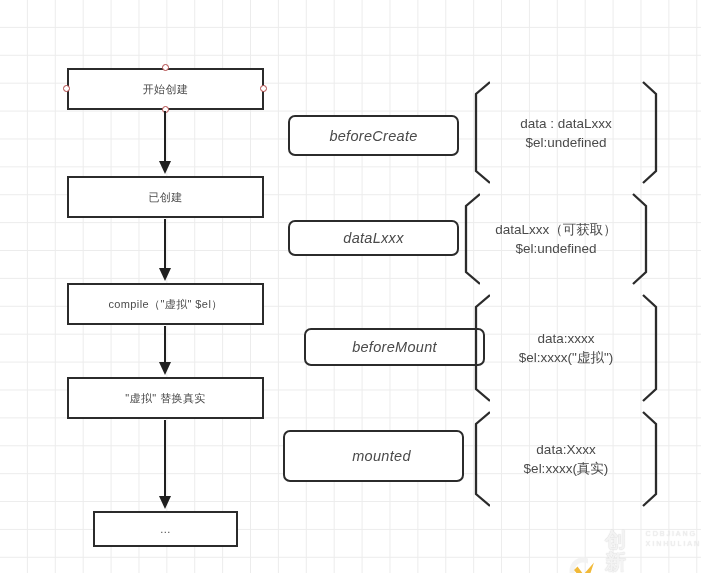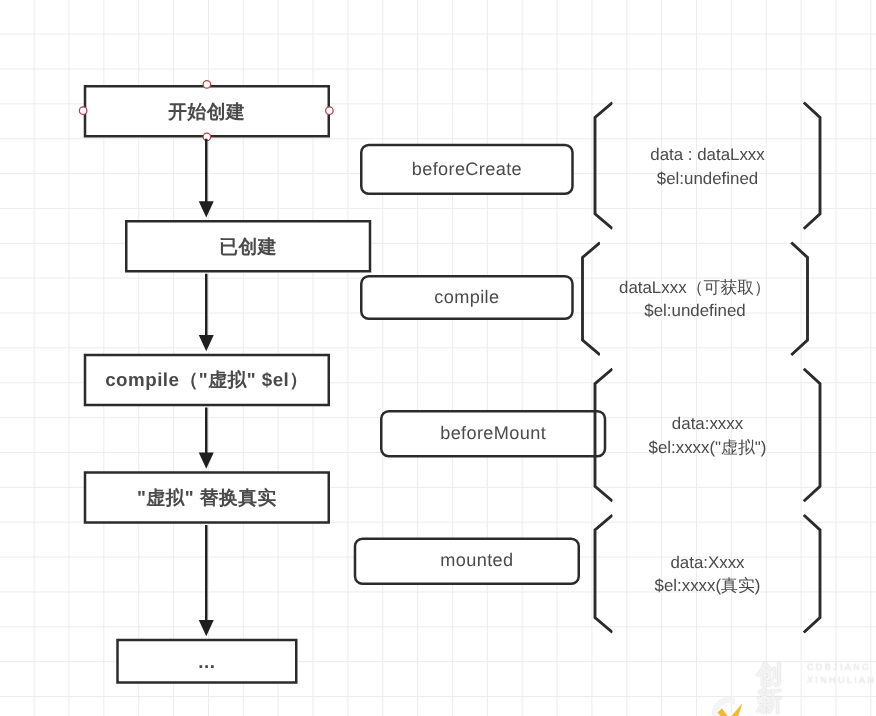--- a/index.html
+++ b/index.html
@@ -24,24 +24,23 @@
   
   .proc-box {
     position: absolute;
     box-sizing: border-box;
     border: 2.5px solid #2b2b2b;
     background: #ffffff;
     display: flex;
     align-items: center;
     justify-content: center;
     color: #4a4a4a;
-    font-size: 15px;
+    font-size: 11px;
     letter-spacing: 0.4px;
     white-space: nowrap;
-    font-weight: bold;
   }
 
   
   .handle {
     position: absolute;
     width: 7px;
     height: 7px;
     border: 1.3px solid #b04444;
     border-radius: 50%;
     background: #ffffff;
@@ -77,20 +76,21 @@
     border: 2.2px solid #2b2b2b;
     border-radius: 7px;
     background: #ffffff;
     display: flex;
     align-items: center;
     justify-content: center;
     color: #4a4a4a;
     font-size: 14.5px;
     letter-spacing: 0.3px;
     white-space: nowrap;
+    font-style: italic;
   }
 
   
   .note-group {
     position: absolute;
   }
   .note-text {
     position: absolute;
     left: 0;
     width: 100%;
@@ -138,21 +138,21 @@
   }
 </style>
 </head>
 <body>
 
 <div id="canvas">
 
   <div class="proc-box" style="left: 67px; top: 68px; width: 197px; height: 42px;">
     <span>开始创建</span>
   </div>
-  <div class="proc-box" style="left: 67px; top: 176px; width: 197px; height: 42px; margin-left: 33px;">
+  <div class="proc-box" style="left: 67px; top: 176px; width: 197px; height: 42px;">
     <span>已创建</span>
   </div>
   <div class="proc-box" style="left: 67px; top: 283px; width: 197px; height: 42px;">
     <span>compile（"虚拟" $el）</span>
   </div>
   <div class="proc-box" style="left: 67px; top: 377px; width: 197px; height: 42px;">
     <span>"虚拟" 替换真实</span>
   </div>
   <div class="proc-box" style="left: 93px; top: 511px; width: 145px; height: 36px;">
     <span>...</span>
@@ -177,26 +177,26 @@
   </div>
   <div class="arrow" style="left: 157px; top: 420px; height: 89px;">
     <div class="shaft" style="height: 78px;"></div>
       <div class="head" style="top: 76px;"></div>
   </div>
 
   <div class="hook-box" style="left: 288px; top: 115px; width: 171px; height: 41px;">
     <span>beforeCreate</span>
   </div>
   <div class="hook-box" style="left: 288px; top: 220px; width: 171px; height: 36px;">
-    <span>compile</span>
+    <span>dataLxxx</span>
   </div>
   <div class="hook-box" style="left: 283px; top: 328px; width: 181px; height: 38px; margin-left: 21px;">
     <span>beforeMount</span>
   </div>
-  <div class="hook-box" style="left: 283px; top: 430px; width: 181px; height: 38px; padding-left: 16px;">
+  <div class="hook-box" style="left: 283px; top: 430px; width: 181px; height: 52px; padding-left: 16px;">
     <span>mounted</span>
   </div>
 
   <div class="note-group" style="left: 473px; top: 81px; width: 186px; height: 103px;">
     <div class="brace" style="left: 0px; width: 17px;">
         <svg width="17" height="103" viewBox="0 0 17 103">
           <path d="M 17 1 L 3 13 L 3 90 L 17 102" fill="none" stroke="#2b2b2b" stroke-width="2.3" stroke-linejoin="miter" stroke-linecap="butt"></path>
         </svg>
       </div>
     <div class="brace" style="left: 169px; width: 17px;">

